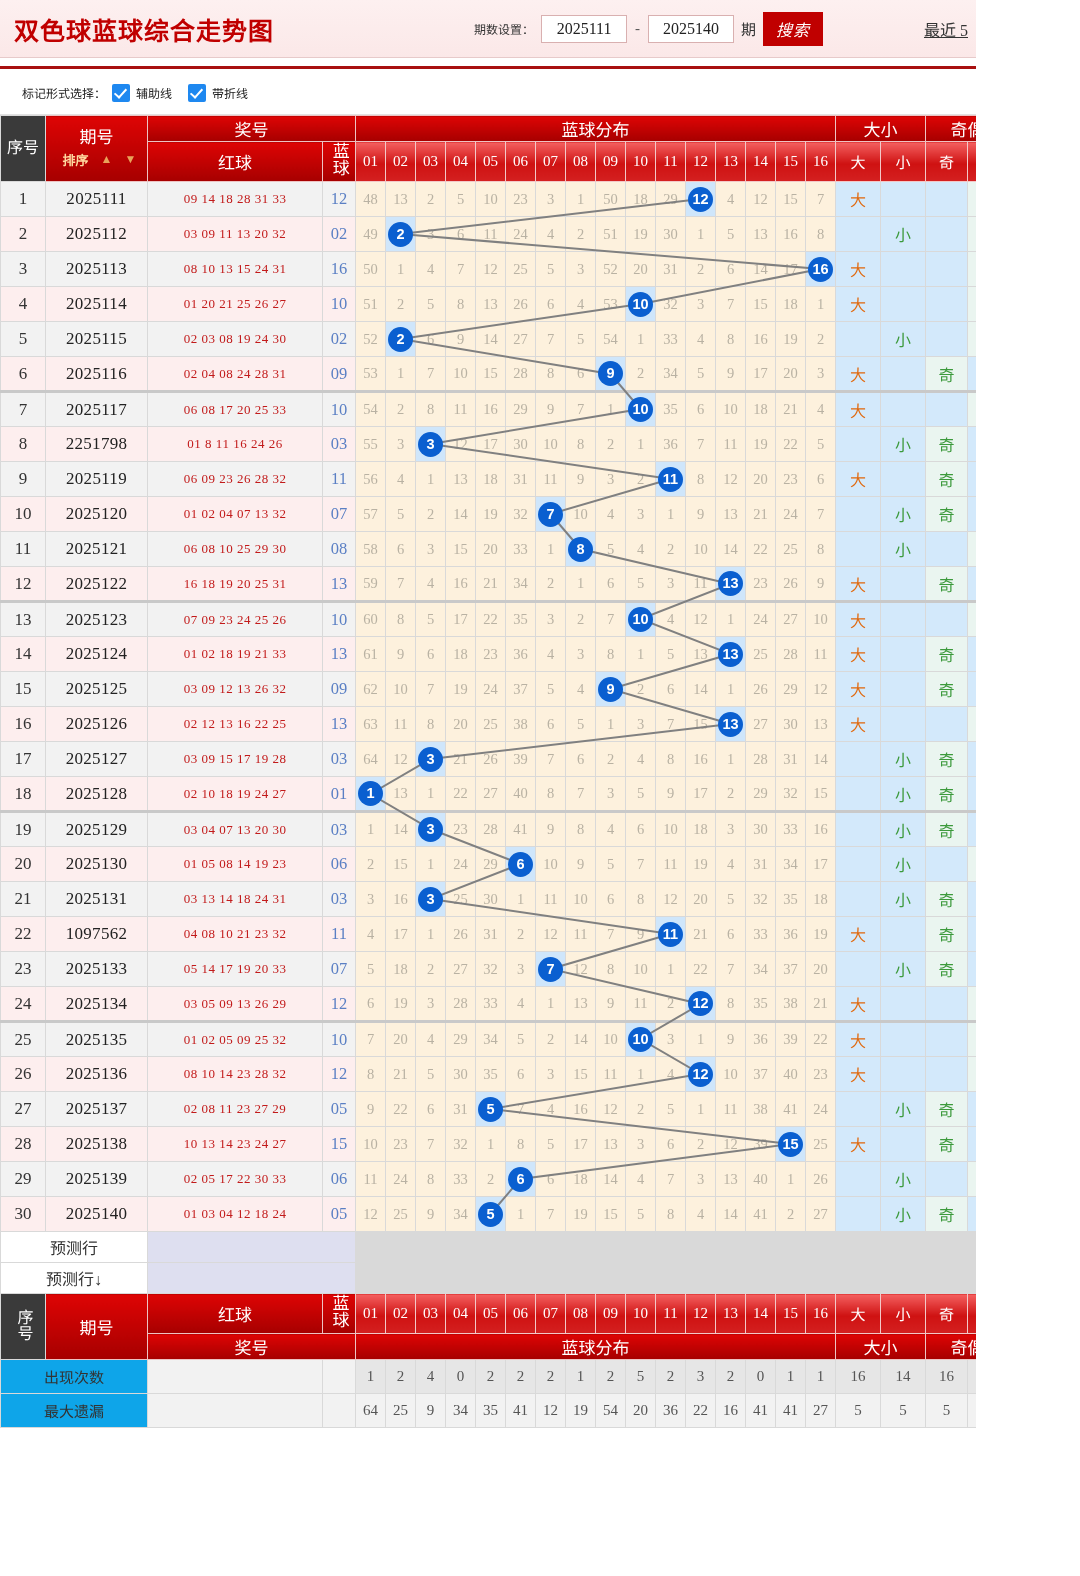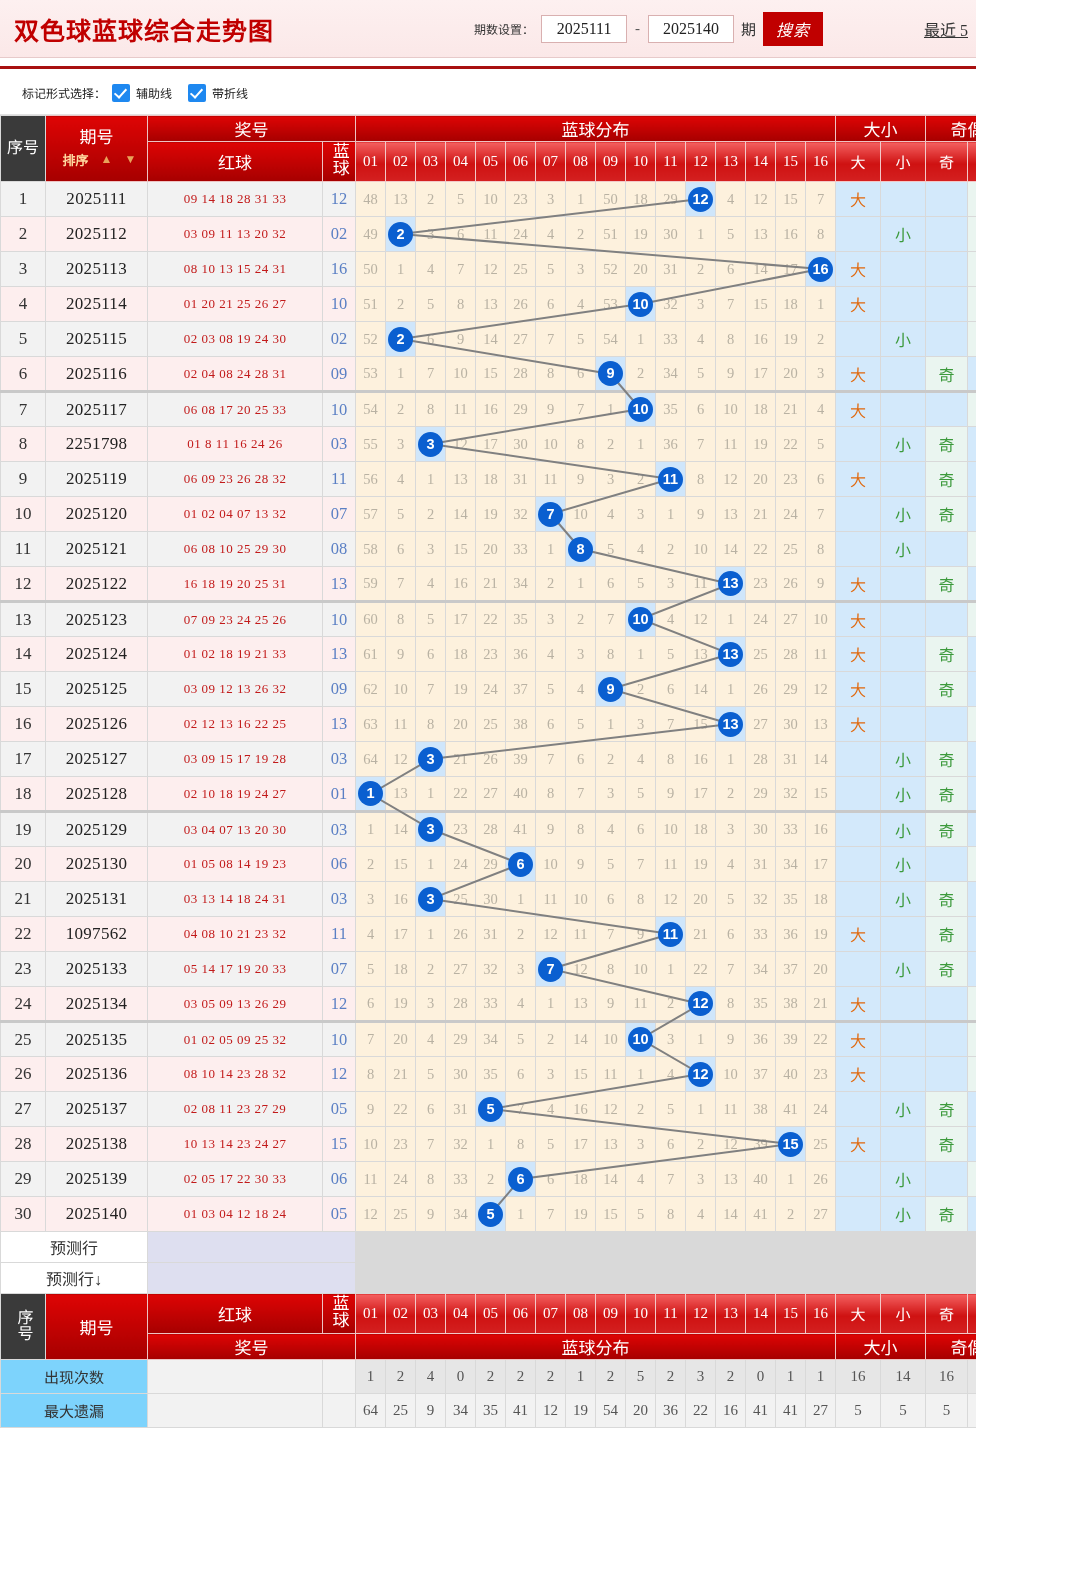--- a/index.html
+++ b/index.html
@@ -202,21 +202,21 @@
     background: #ffffff; font-size: 16px; color: #333; height: 31px;
     position: relative;
   }
   td.pred-cell  { background: #dedff0; }
   td.pred-grey  { background: #d9d9d9; }
 
   
   .ftr-dark { background:#3a3a3a; color:#fff; font-size:16px; line-height:1.05; }
 
   
-  td.stat-label { background:#7dd3fc; font-size:15px; color:#333; height:34px;}
+  td.stat-label { background:#0ea5e9; font-size:15px; color:#333; height:34px;}
   td.stat-val   { background:#e6e6e6; font-size:15px; color:#555; }
   td.stat-val2  { background:#f2f2f2; font-size:15px; color:#555; }
   td.stat-blank { background:#f2f2f2; }
 
   
   .vtxt { display:inline-block; line-height:1.02; }
 
   
   .sort-wrap { display:inline-flex; align-items:center; gap:12px; margin-left:6px; vertical-align: middle;}
   .sort-word { font-size:13px; color:#ffd9a0; font-weight:bold;}

